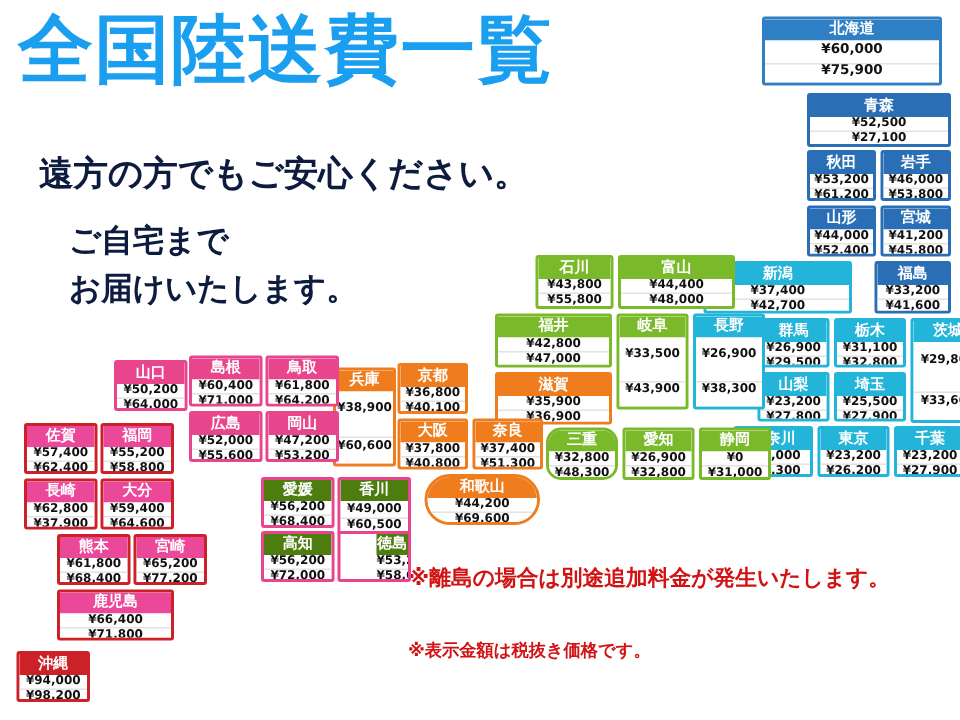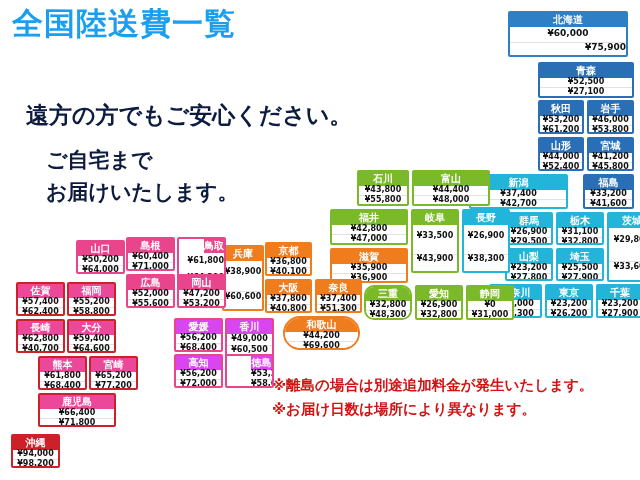--- a/index.html
+++ b/index.html
@@ -8,21 +8,21 @@
     background:#ffffff;
     font-family:"DejaVu Sans","Liberation Sans",sans-serif;
     overflow:hidden;
     position:relative;
   }
   #stage{position:absolute;left:0;top:0;width:640px;height:480px;}
 
   
   .headline{
     position:absolute;left:12px;top:8px;
-    font-size:31px;line-height:1;
+    font-size:50px;line-height:1;
     font-weight:bold;
     color:#1a9ef0;
     letter-spacing:1px;
     white-space:nowrap;
     -webkit-text-stroke:0px;
   }
   .sub1{
     position:absolute;left:26px;top:100px;
     font-size:23px;font-weight:bold;color:#0d1b3e;white-space:nowrap;
   }
@@ -86,47 +86,47 @@
   .c-chubu{border:2px solid #7ab929;}
   .c-chubu .nm{background:#7ab929;}
 
   .c-kansai{border:2px solid #ef7d1e;}
   .c-kansai .nm{background:#ef7d1e;}
 
   .c-chugoku{border:2px solid #e8458d;}
   .c-chugoku .nm{background:#e8458d;}
 
   .c-shikoku{border:2px solid #e8458d;}
-  .c-shikoku .nm{background:#d946ef;}
+  .c-shikoku .nm{background:#4d7c0f;}
 
   .c-kyushu{border:2px solid #cc2128;}
   .c-kyushu .nm{background:#ec4899;}
 
   .c-okinawa{border:2px solid #cc2128;}
   .c-okinawa .nm{background:#cc2128;}
 </style>
 </head>
 <body>
 
 <div id="stage">
 
   <div class="headline">全国陸送費一覧</div>
   <div class="sub1">遠方の方でもご安心ください。</div>
   <div class="sub2">ご自宅まで</div>
   <div class="sub3">お届けいたします。</div>
 
   <div class="note note-a">※離島の場合は別途追加料金が発生いたします。</div>
-  <div class="note note-b">※お届け日数は場所により異なります。</div>
+  <div class="note note-c">※表示金額は税抜き価格です。</div>
 
   <div id="pref-layer">
       <div class="pref c-hokkaido" style="left: 508px; top: 11px; width: 120px; height: 46px;">
         <div class="nm" style="font-size: 10px;">北海道</div>
         <div class="vals">
           <div class="v" style="font-size: 9px;">¥60,000</div>
-          <div class="v" style="font-size: 9px; text-align: right;">¥75,900</div>
+          <div class="v" style="font-size: 9px;">¥75,900</div>
         </div>
       </div>
       <div class="pref c-tohoku" style="left: 538px; top: 62px; width: 96px; height: 36px;">
         <div class="nm">青森</div>
         <div class="vals">
           <div class="v">¥52,500</div>
           <div class="v">¥27,100</div>
         </div>
       </div>
       <div class="pref c-tohoku" style="left: 538px; top: 100px; width: 46px; height: 34px;">
@@ -332,21 +332,21 @@
           <div class="v">¥64,000</div>
         </div>
       </div>
       <div class="pref c-chugoku" style="left: 126px; top: 237px; width: 49px; height: 34px;">
         <div class="nm">島根</div>
         <div class="vals">
           <div class="v">¥60,400</div>
           <div class="v">¥71,000</div>
         </div>
       </div>
-      <div class="pref c-chugoku" style="left: 177px; top: 237px; width: 49px; height: 52px; align-items: flex-end;">
+      <div class="pref c-chugoku" style="left: 177px; top: 237px; width: 49px; height: 34px;">
         <div class="nm">鳥取</div>
         <div class="vals">
           <div class="v">¥61,800</div>
           <div class="v">¥64,200</div>
         </div>
       </div>
       <div class="pref c-chugoku" style="left: 126px; top: 274px; width: 49px; height: 34px;">
         <div class="nm">広島</div>
         <div class="vals">
           <div class="v">¥52,000</div>
@@ -399,21 +399,21 @@
         <div class="nm">福岡</div>
         <div class="vals">
           <div class="v">¥55,200</div>
           <div class="v">¥58,800</div>
         </div>
       </div>
       <div class="pref c-kyushu" style="left: 16px; top: 319px; width: 49px; height: 34px;">
         <div class="nm">長崎</div>
         <div class="vals">
           <div class="v">¥62,800</div>
-          <div class="v">¥40,700</div>
+          <div class="v">¥37,900</div>
         </div>
       </div>
       <div class="pref c-kyushu" style="left: 67px; top: 319px; width: 49px; height: 34px;">
         <div class="nm">大分</div>
         <div class="vals">
           <div class="v">¥59,400</div>
           <div class="v">¥64,600</div>
         </div>
       </div>
       <div class="pref c-kyushu" style="left: 38px; top: 356px; width: 49px; height: 34px;">

